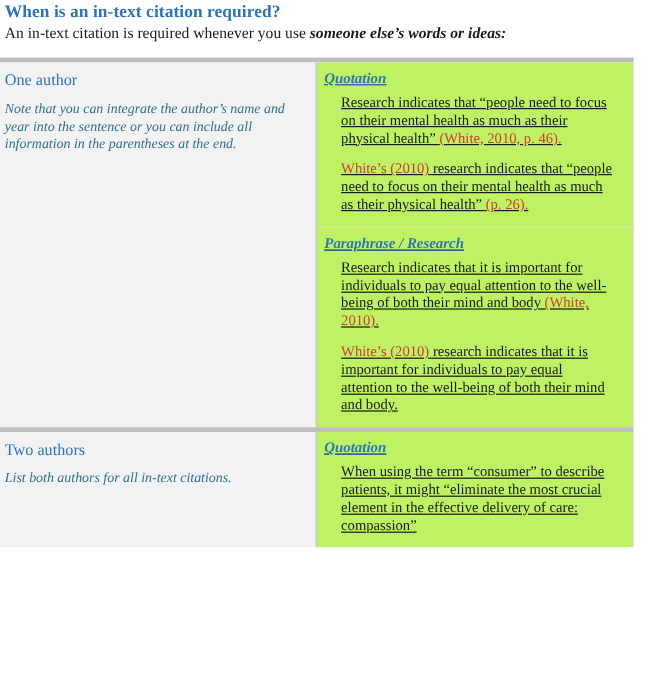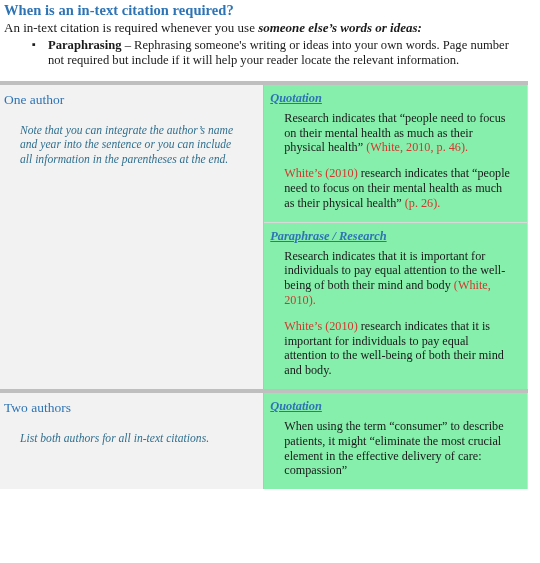--- a/index.html
+++ b/index.html
@@ -97,39 +97,40 @@
   .cite-table td.label-cell {
     width: 135px;
     background: #F2F2F2;
     vertical-align: top;
     padding: 7px 10px 14px 4px;
     border-right: 1px solid #BFBFBF;
     box-sizing: border-box;
   }
   .cite-table td.body-cell {
     vertical-align: top;
-    background: #86efac;
+    background: #bef264;
     padding: 0;
     border-right: 1px solid #D9D9D9;
     box-sizing: border-box;
+    text-decoration: underline;
   }
 
   .label-title {
     color: #2E74B5;
     font-weight: normal;
     font-size: 13.5px;
     line-height: 16px;
     margin: 0 0 9px 0;
   }
   .label-note {
     color: #31708F;
     font-style: italic;
     font-size: 11.6px;
     line-height: 14.6px;
-    margin: 16px;
+    margin: 0;
   }
 
   .sub-block {
     padding: 6px 10px 9px 6px;
   }
   .sub-block + .sub-block {
     border-top: 1px solid #D9D9D9;
   }
   .sub-heading {
     color: #2E74B5;
@@ -155,23 +156,20 @@
 <div class="page">
 
   <div class="intro">
     <div class="doc-heading">When is an in-text citation required?</div>
 
     <p class="lead">
       <span>An in-text citation is required whenever you use </span><span class="emph">someone else’s words or ideas:</span>
     </p>
 
     <ul class="bullets">
-      <li>
-        <span class="term">Paraphrasing</span><span> – </span><span>Rephrasing someone's writing or ideas into your own words.  Page number not required but include if it will help your reader locate the relevant information.</span>
-      </li>
     </ul>
 
   </div>
 
   <table class="cite-table">
     <tbody>
       <tr>
         <td class="row-sep-top" colspan="2"></td>
       </tr>
 

